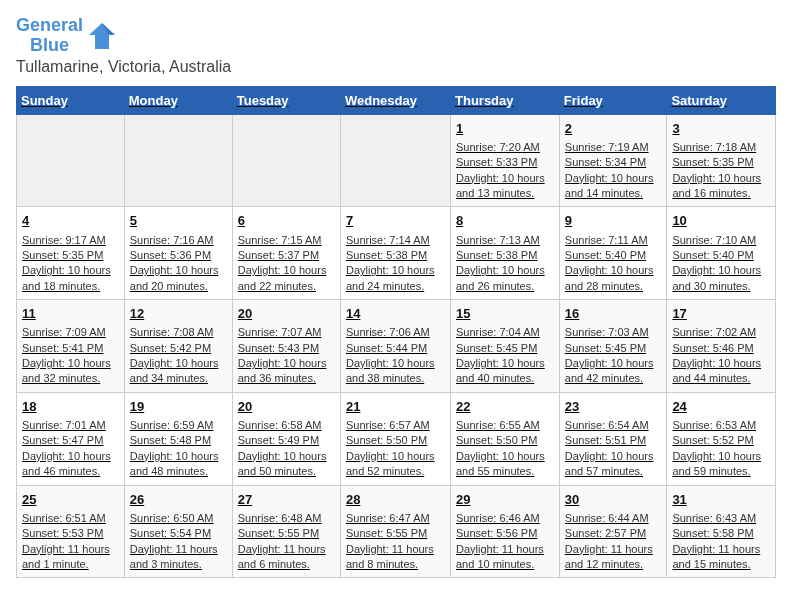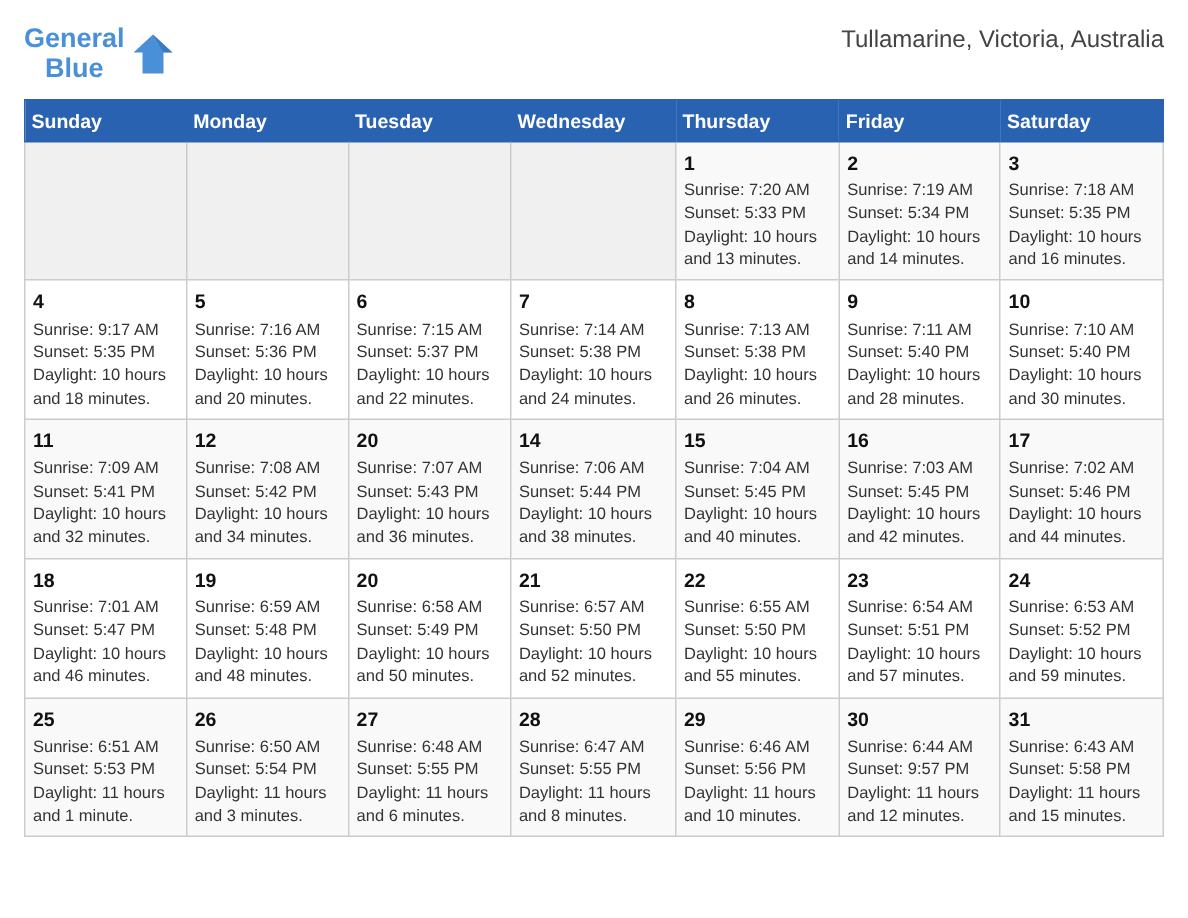--- a/index.html
+++ b/index.html
@@ -8,20 +8,21 @@
       background: #fff;
       width: 792px;
       min-height: 612px;
       padding: 16px;
     }
     .header {
       display: flex;
       justify-content: space-between;
       align-items: flex-start;
       margin-bottom: 10px;
+      flex-direction: column;
     }
     .logo {
       display: flex;
       align-items: center;
     }
     .logo-text {
       font-size: 18px;
       font-weight: bold;
       color: #1a3a5c;
       line-height: 1.1;
@@ -45,20 +46,21 @@
     .subtitle {
       font-size: 16px;
       color: #444;
       margin-top: 2px;
       text-align: right;
     }
     table {
       width: 100%;
       border-collapse: collapse;
       font-size: 11px;
+      text-decoration: underline;
     }
     thead tr th {
       background: #2962b0;
       color: #fff;
       padding: 6px 4px;
       text-align: left;
       font-size: 13px;
       font-weight: bold;
       border: 1px solid #2962b0;
     }
@@ -335,21 +337,21 @@
         <td>
           <span class="day-number">29</span>
           <div>Sunrise: 6:46 AM</div>
           <div>Sunset: 5:56 PM</div>
           <div>Daylight: 11 hours</div>
           <div>and 10 minutes.</div>
         </td>
         <td>
           <span class="day-number">30</span>
           <div>Sunrise: 6:44 AM</div>
-          <div>Sunset: 9:57 PM</div>
+          <div>Sunset: 2:57 PM</div>
           <div>Daylight: 11 hours</div>
           <div>and 12 minutes.</div>
         </td>
         <td>
           <span class="day-number">31</span>
           <div>Sunrise: 6:43 AM</div>
           <div>Sunset: 5:58 PM</div>
           <div>Daylight: 11 hours</div>
           <div>and 15 minutes.</div>
         </td>

